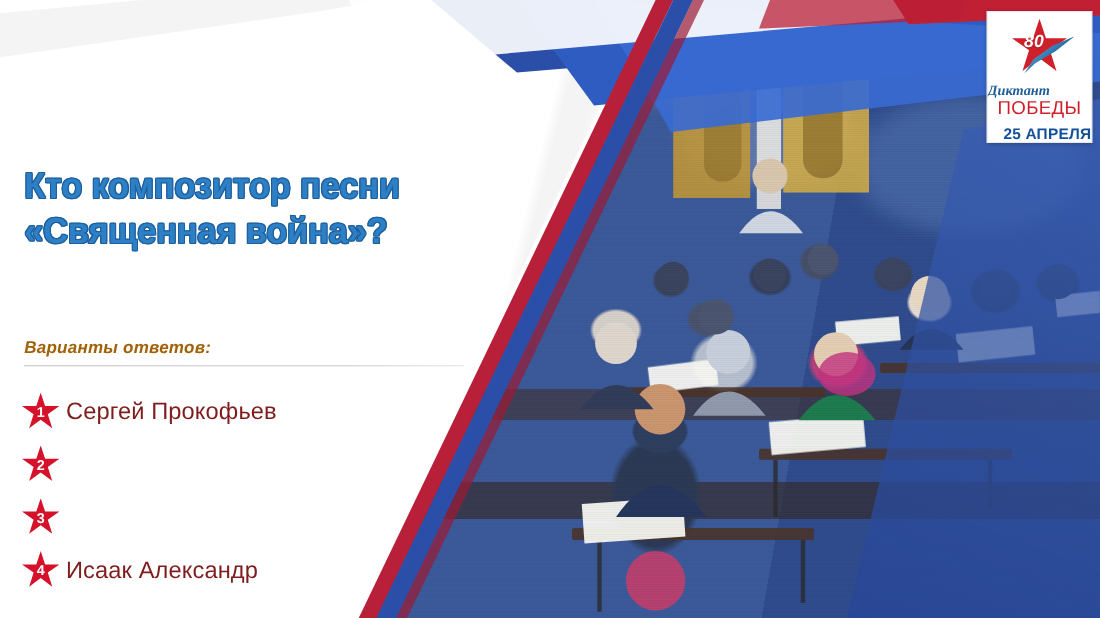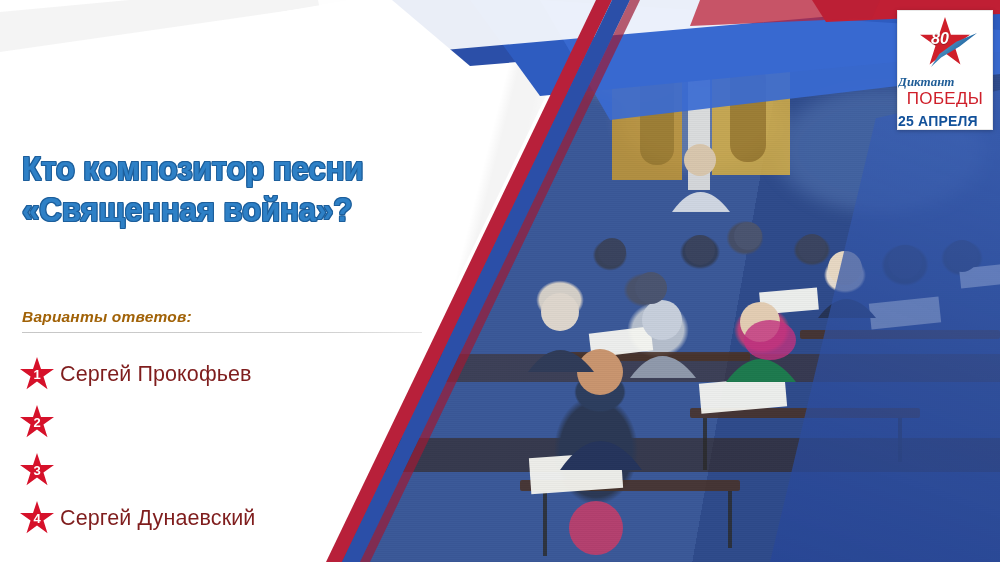--- a/index.html
+++ b/index.html
@@ -196,21 +196,21 @@
     font-family:"Liberation Serif",serif;
   }
   .badge-pobedy{
     text-align:center;
     font-size:17px;font-weight:normal;
     color:#cf1f2a;line-height:1;margin-top:2px;
     letter-spacing:.3px;
     font-stretch:condensed;
   }
   .badge-date{
-    text-align:left;
+    text-align:right;
     font-size:14px;font-weight:bold;
     color:#12519a;line-height:1;margin-top:7px;
     letter-spacing:.2px;
   }
 </style>
 </head>
 <body>
 
 <div class="stage">
 
@@ -366,21 +366,21 @@
         <span class="shape"></span>
         <span class="num">3</span>
       </span>
     </div>
 
     <div class="ans">
       <span class="star">
         <span class="shape"></span>
         <span class="num">4</span>
       </span>
-      <span class="txt">Сергей Дунаевский</span>
+      <span class="txt">Исаак Александр</span>
     </div>
   </div>
 
   <div class="badge">
     <div class="badge-emblem">
       <span class="badge-star"></span>
       <span class="badge-swoosh"></span>
       <span class="badge-80">80</span>
       <span class="badge-let">ЛЕТ</span>
     </div>

